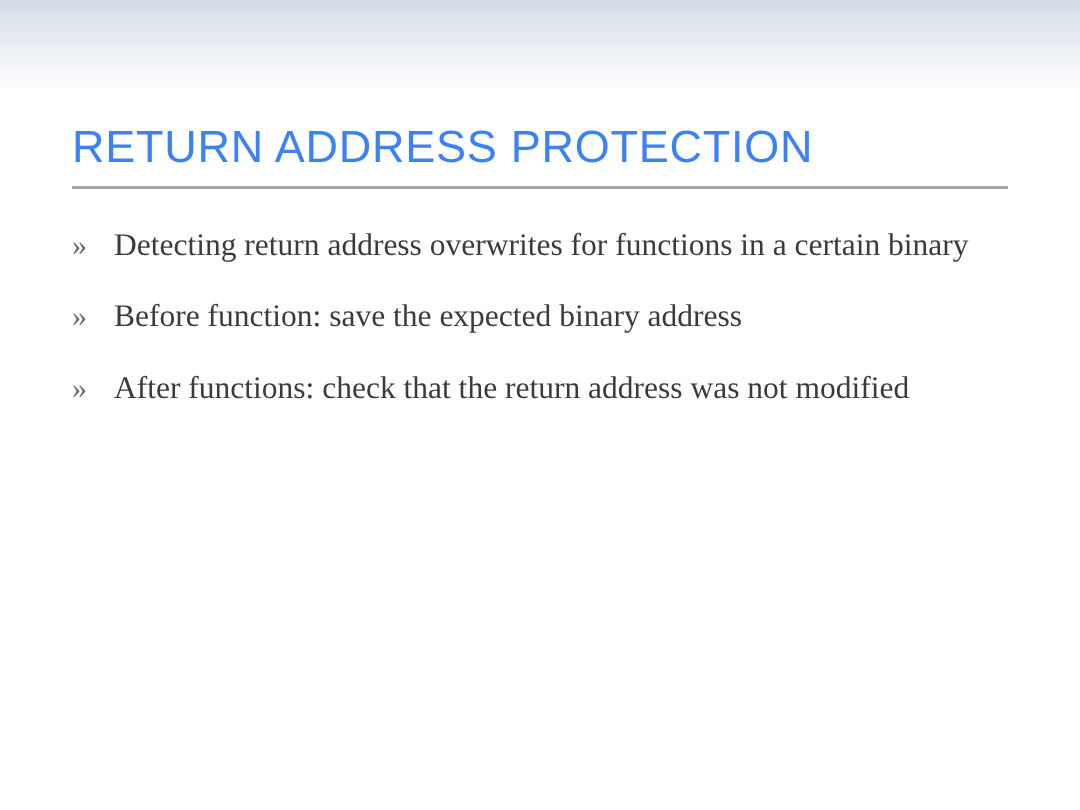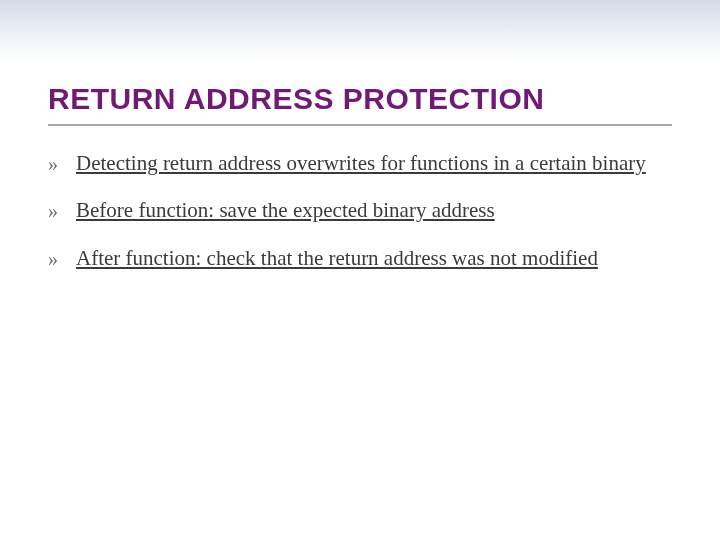--- a/index.html
+++ b/index.html
@@ -25,22 +25,22 @@
     height: 62px;
     background: linear-gradient(to bottom, #d3dbe6 0%, #eef1f6 55%, #ffffff 100%);
   }
   .title {
     position: absolute;
     top: 82px;
     left: 48px;
     right: 48px;
     font-size: 30px;
     letter-spacing: 0.5px;
-    color: #701a75;
-    font-weight: 700;
+    color: #3b82f6;
+    font-weight: 400;
     font-family: Arial, "Helvetica Neue", Helvetica, sans-serif;
   }
   .underline {
     position: absolute;
     top: 124px;
     left: 48px;
     right: 48px;
     height: 2px;
     background: #a6a6a6;
   }
@@ -62,21 +62,20 @@
   .bullet {
     flex: 0 0 auto;
     width: 28px;
     color: #6b6b6b;
     font-family: Georgia, "Times New Roman", Times, serif;
     font-size: 20px;
     padding-top: 1px;
   }
   .text {
     flex: 1 1 auto;
-    text-decoration: underline;
   }
 </style>
 </head>
 <body>
 
 <div class="slide">
   <div class="top-band"></div>
 
   <div class="title">RETURN ADDRESS PROTECTION</div>
   <div class="underline"></div>
@@ -88,17 +87,17 @@
       <div class="text">Detecting return address overwrites for functions in a certain binary</div>
     </div>
 
     <div class="item">
       <div class="bullet">»</div>
       <div class="text">Before function: save the expected binary address</div>
     </div>
 
     <div class="item">
       <div class="bullet">»</div>
-      <div class="text">After function: check that the return address was not modified</div>
+      <div class="text">After functions: check that the return address was not modified</div>
     </div>
 
   </div>
 </div>
 
 </body></html>

